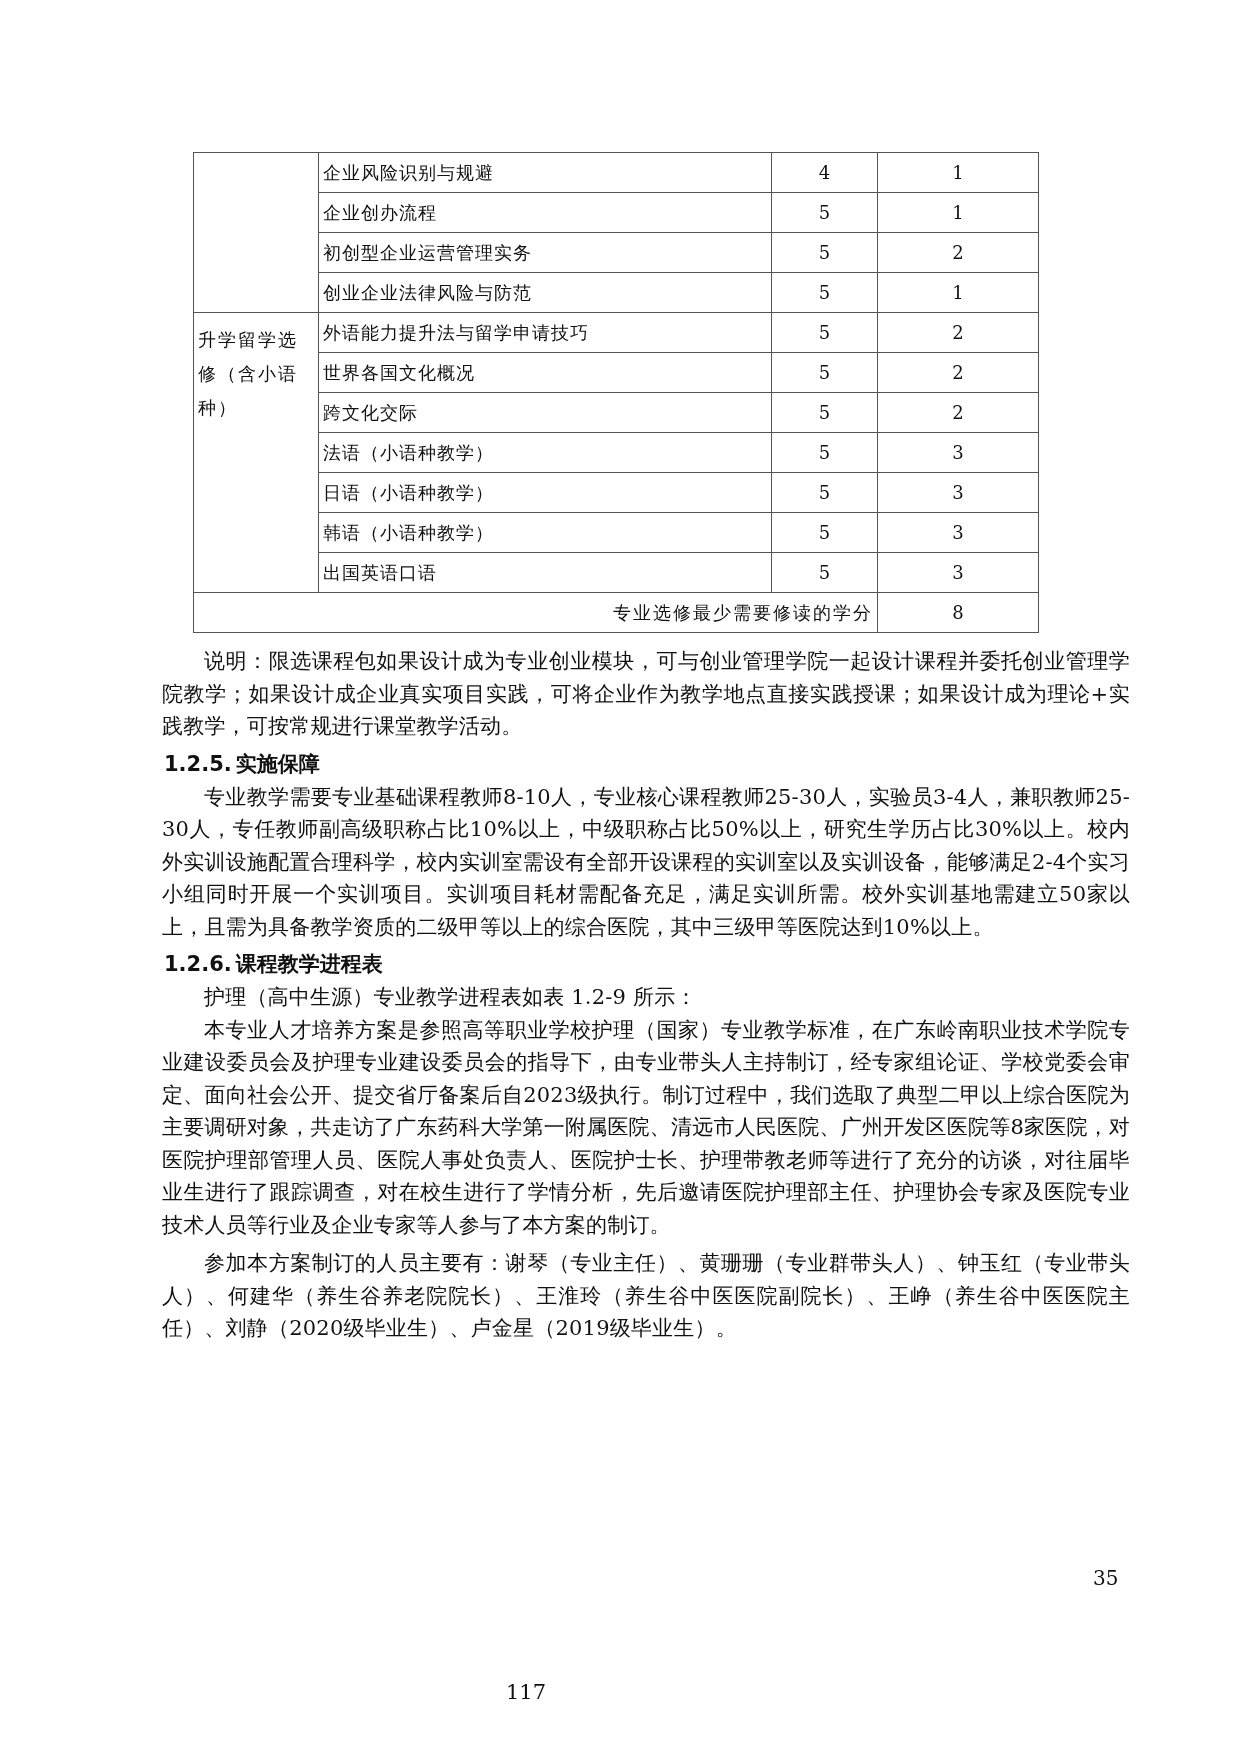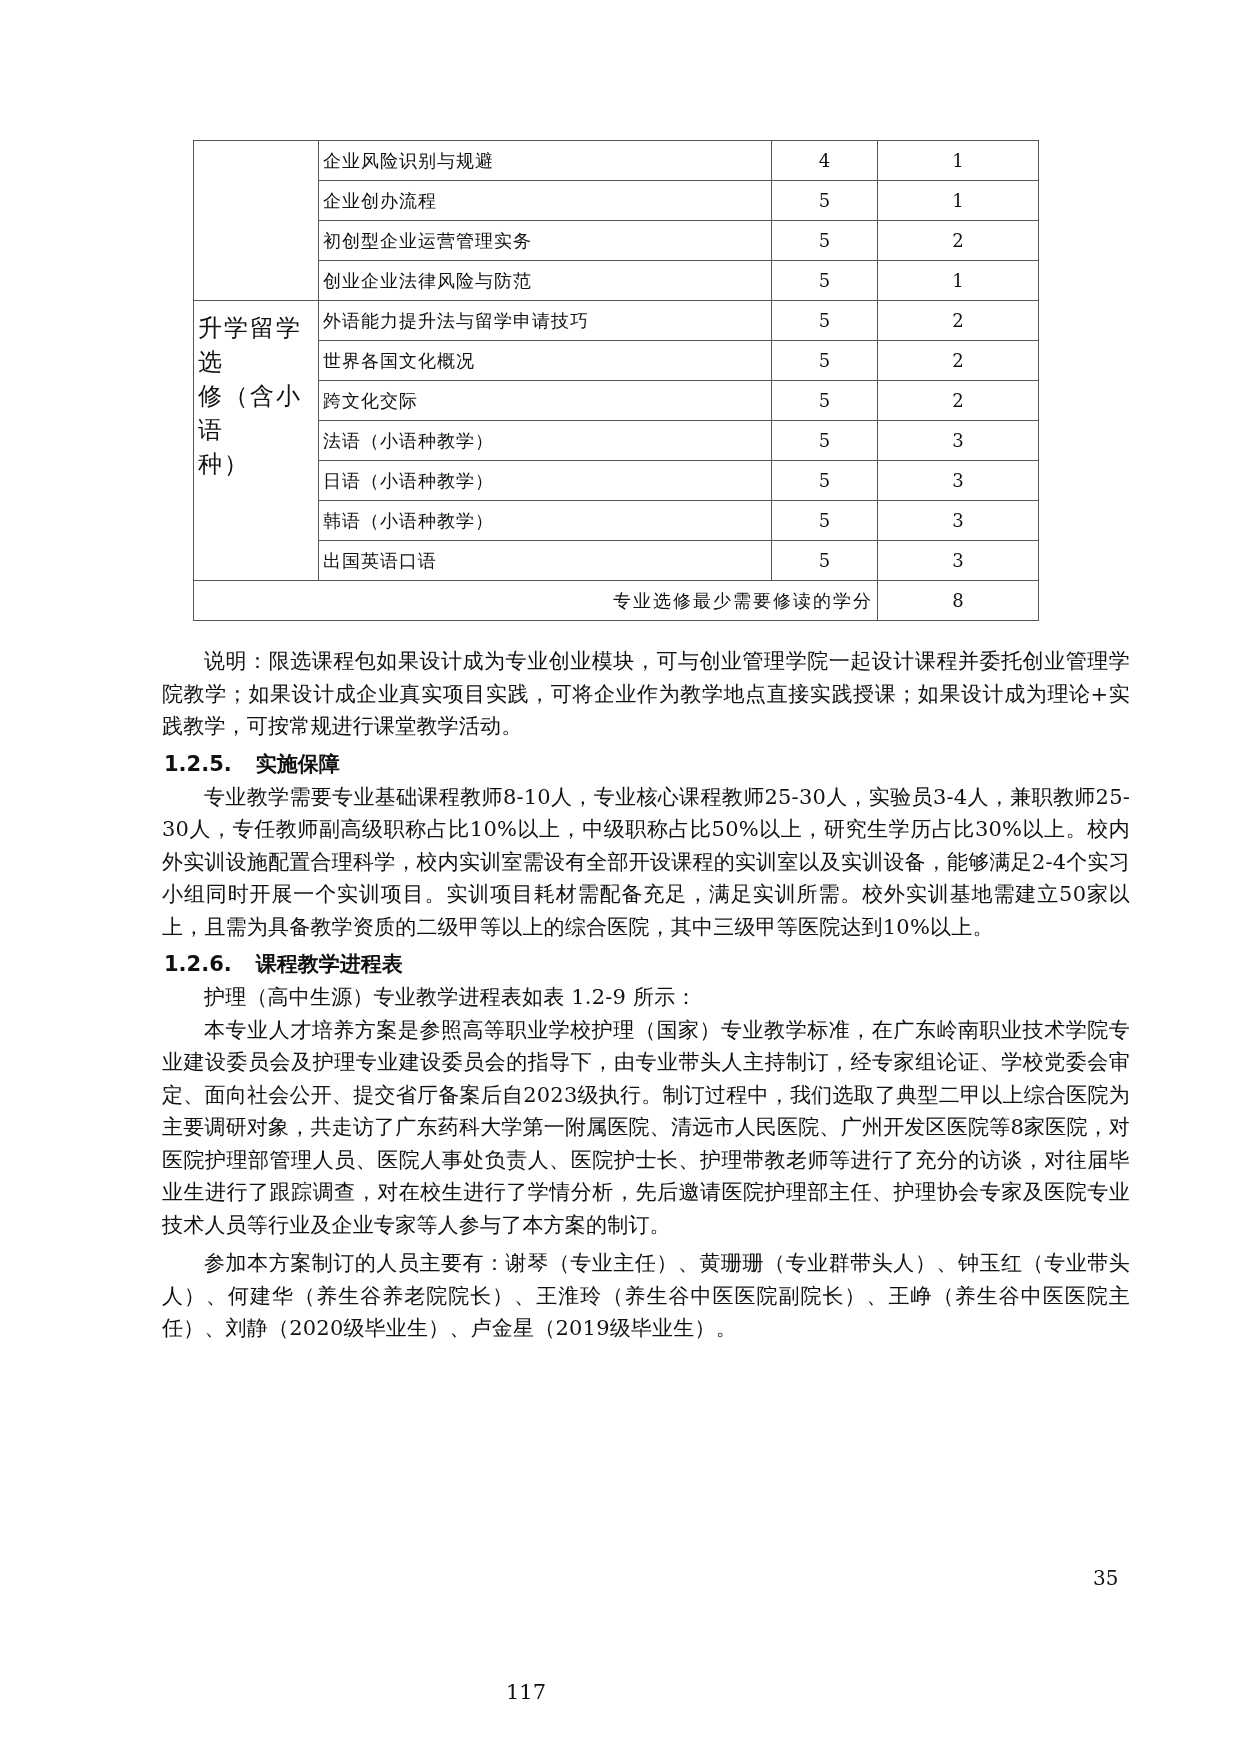--- a/index.html
+++ b/index.html
@@ -17,21 +17,21 @@
     }
     .page {
       position: absolute;
       left: 0; top: 0;
       width: 1240px; height: 1754px;
     }
     
     .course-table {
       position: absolute;
       left: 193px;
-      top: 140px;
+      top: 152px;
       width: 845px;
       border-collapse: collapse;
       table-layout: fixed;
       font-size: 18px;
     }
     .course-table td {
       border: 1.5px solid #555555;
       height: 39px;
       padding: 0 4px;
       vertical-align: middle;
@@ -41,21 +41,21 @@
     .course-table col.c2 { width: 453px; }
     .course-table col.c3 { width: 106px; }
     .course-table col.c4 { width: 161px; }
     .course-table td.num { text-align: center; }
     .course-table td.name { letter-spacing: 1px; }
     .course-table td.group {
       vertical-align: top;
       padding-top: 10px;
       line-height: 34px;
       letter-spacing: 2px;
-      font-size: 24px;
+      font-size: 18px;
     }
     .course-table td.group-empty { border-bottom: none; }
     .course-table td.summary-label {
       text-align: right;
       letter-spacing: 2px;
     }
     
     .content {
       position: absolute;
       left: 162px;
@@ -72,21 +72,21 @@
     }
     .heading {
       margin: 4px 0 0 0;
       font-family: "DejaVu Sans", "Liberation Sans", sans-serif;
       font-weight: bold;
       font-size: 21px;
       line-height: 34px;
       padding-left: 2px;
     }
     .heading .num {
-      margin-right: 24px;
+      margin-right: 4px;
     }
     .gap { height: 6px; }
     
     .page-num-inner {
       position: absolute;
       left: 1093px;
       top: 1566px;
       font-size: 20px;
     }
     .page-num-outer {

